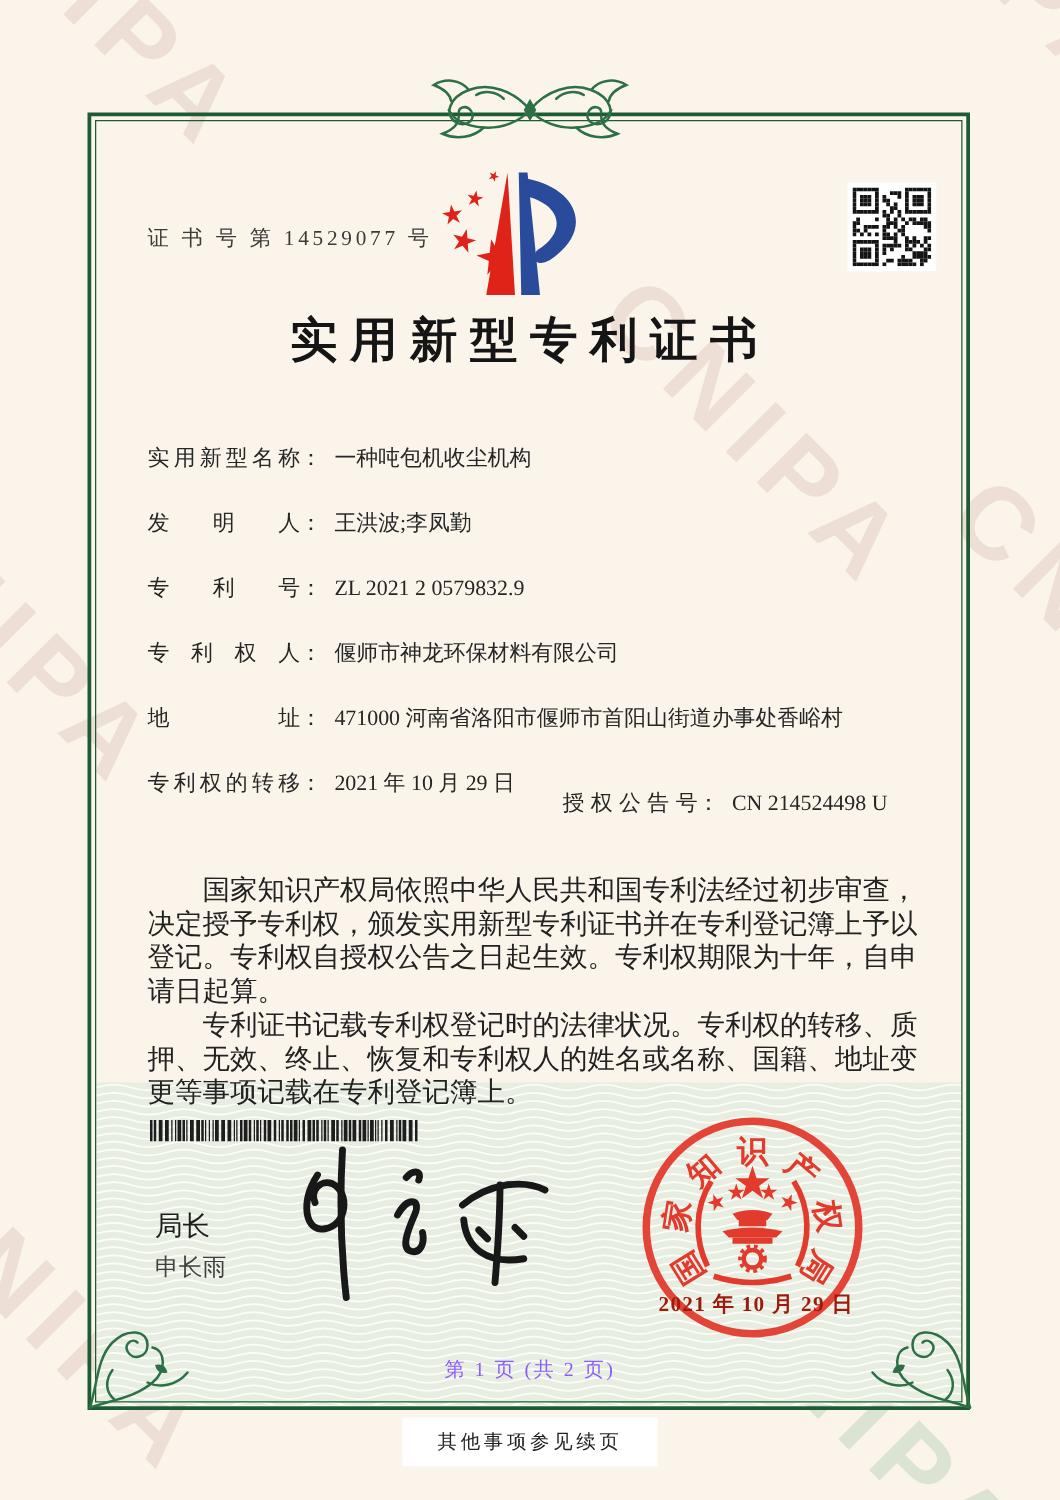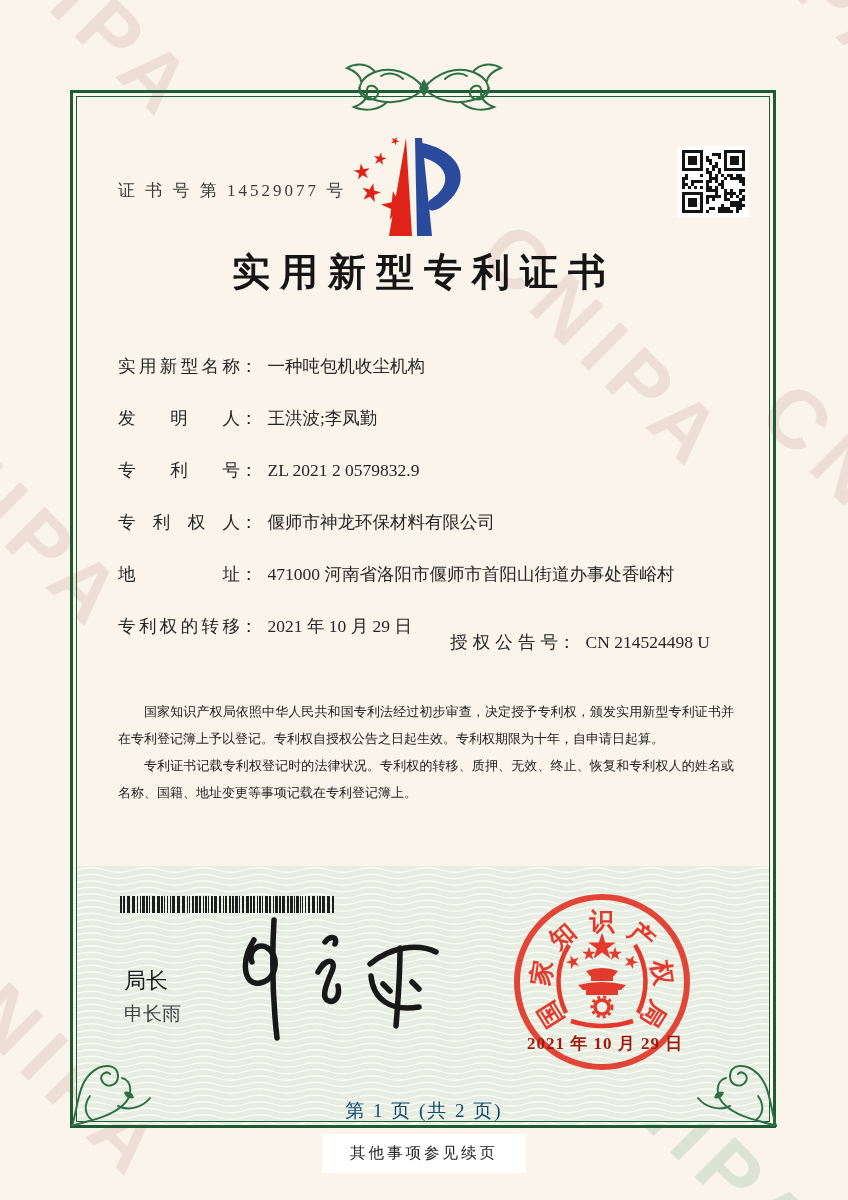--- a/index.html
+++ b/index.html
@@ -35,21 +35,21 @@
 
   .fields{left:118px;top:352px;width:620px;font-size:17.5px;}
   .frow{height:29px;line-height:29px;margin-bottom:23px;white-space:nowrap;position:relative;}
   .flabel{display:inline-block;width:122px;text-align:justify;text-align-last:justify;
       vertical-align:top;}
   .fcolon{display:inline-block;margin-right:10px;}
   .fsecond{position:absolute;left:332px;top:0;margin-top:16px;}
   .flabel2{display:inline-block;width:108px;text-align:justify;text-align-last:justify;
       vertical-align:top;}
 
-  .paras{left:118px;top:698px;width:616px;font-size:13px;line-height:27px;
+  .paras{left:118px;top:698px;width:616px;font-size:22px;line-height:27px;
       text-align:justify;color:#222;}
   .paras p{margin:0;text-indent:2em;}
 
   .barcode{left:120px;top:896px;width:216px;height:17px;z-index:5;display:flex;align-items:stretch;}
   .barcode span{display:block;background:#1d1d1d;height:100%;}
 
   .sig-title{left:124px;top:966px;font-size:22px;z-index:5;
       font-family:"Liberation Sans","DejaVu Sans",sans-serif;color:#1d1d1d;}
   .sig-name{left:124px;top:1001px;font-size:19px;z-index:5;
       font-family:"Liberation Sans","DejaVu Sans",sans-serif;color:#404040;text-align:center;}
@@ -59,21 +59,21 @@
   
   .seal{left:514px;top:894px;width:176px;height:176px;z-index:5;}
   .seal-ring{position:absolute;left:0;top:0;width:164px;height:164px;border:6px solid rgba(226,59,46,0.95);
       border-radius:50%;}
   .seal-char{position:absolute;left:50%;top:50%;font-size:25px;font-weight:bold;
       color:#E23B2E;font-family:"Liberation Serif","DejaVu Serif",serif;}
   .seal-emblem{position:absolute;left:28px;top:22px;}
   .seal-date{left:500px;top:1032px;width:210px;text-align:center;font-size:17px;
       letter-spacing:1px;color:#9E1A0C;z-index:7;font-weight:bold;}
 
-  .page-info{left:0;top:1086px;width:100%;text-align:center;font-size:19px;color:#0c4a6e;z-index:5;letter-spacing:2px;margin-top:12px;}
+  .page-info{left:0;top:1086px;width:100%;text-align:center;font-size:16px;color:#8b5cf6;z-index:5;letter-spacing:2px;}
   .note-box{left:50%;top:1134px;transform:translateX(-50%);background:#ffffff;
       padding:9px 28px;font-size:15.5px;letter-spacing:3px;color:#222;z-index:5;}
 </style>
 </head>
 <body>
 
 <div id="page">
 
   <span class="wm" style="left:-80px;top:-50px;">CNIPA</span>
   <span class="wm" style="left:640px;top:-90px;">CNIPA</span>

